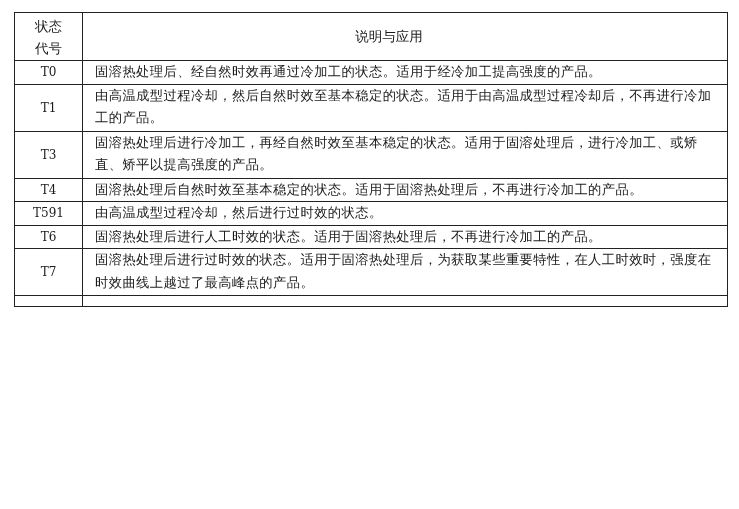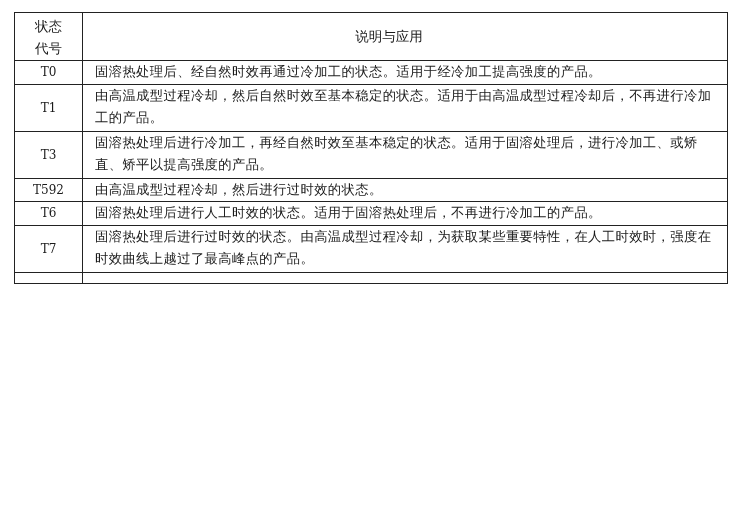--- a/index.html
+++ b/index.html
@@ -41,30 +41,34 @@
         </tr>
         <tr class="double">
           <td class="code">T1</td>
           <td class="desc">由高温成型过程冷却，然后自然时效至基本稳定的状态。适用于由高温成型过程冷却后，不再进行冷加工的产品。</td>
         </tr>
         <tr class="double">
           <td class="code">T3</td>
           <td class="desc">固溶热处理后进行冷加工，再经自然时效至基本稳定的状态。适用于固溶处理后，进行冷加工、或矫直、矫平以提高强度的产品。</td>
         </tr>
         <tr class="single">
-          <td class="code">T592</td>
+          <td class="code">T4</td>
+          <td class="desc">固溶热处理后自然时效至基本稳定的状态。适用于固溶热处理后，不再进行冷加工的产品。</td>
+        </tr>
+        <tr class="single">
+          <td class="code">T591</td>
           <td class="desc">由高温成型过程冷却，然后进行过时效的状态。</td>
         </tr>
         <tr class="single">
           <td class="code">T6</td>
           <td class="desc">固溶热处理后进行人工时效的状态。适用于固溶热处理后，不再进行冷加工的产品。</td>
         </tr>
         <tr class="double">
           <td class="code">T7</td>
-          <td class="desc">固溶热处理后进行过时效的状态。由高温成型过程冷却，为获取某些重要特性，在人工时效时，强度在时效曲线上越过了最高峰点的产品。</td>
+          <td class="desc">固溶热处理后进行过时效的状态。适用于固溶热处理后，为获取某些重要特性，在人工时效时，强度在时效曲线上越过了最高峰点的产品。</td>
         </tr>
         <tr class="cut">
           <td></td>
           <td></td>
         </tr>
       </tbody>
   </table>
 </div>
 
 </body></html>

